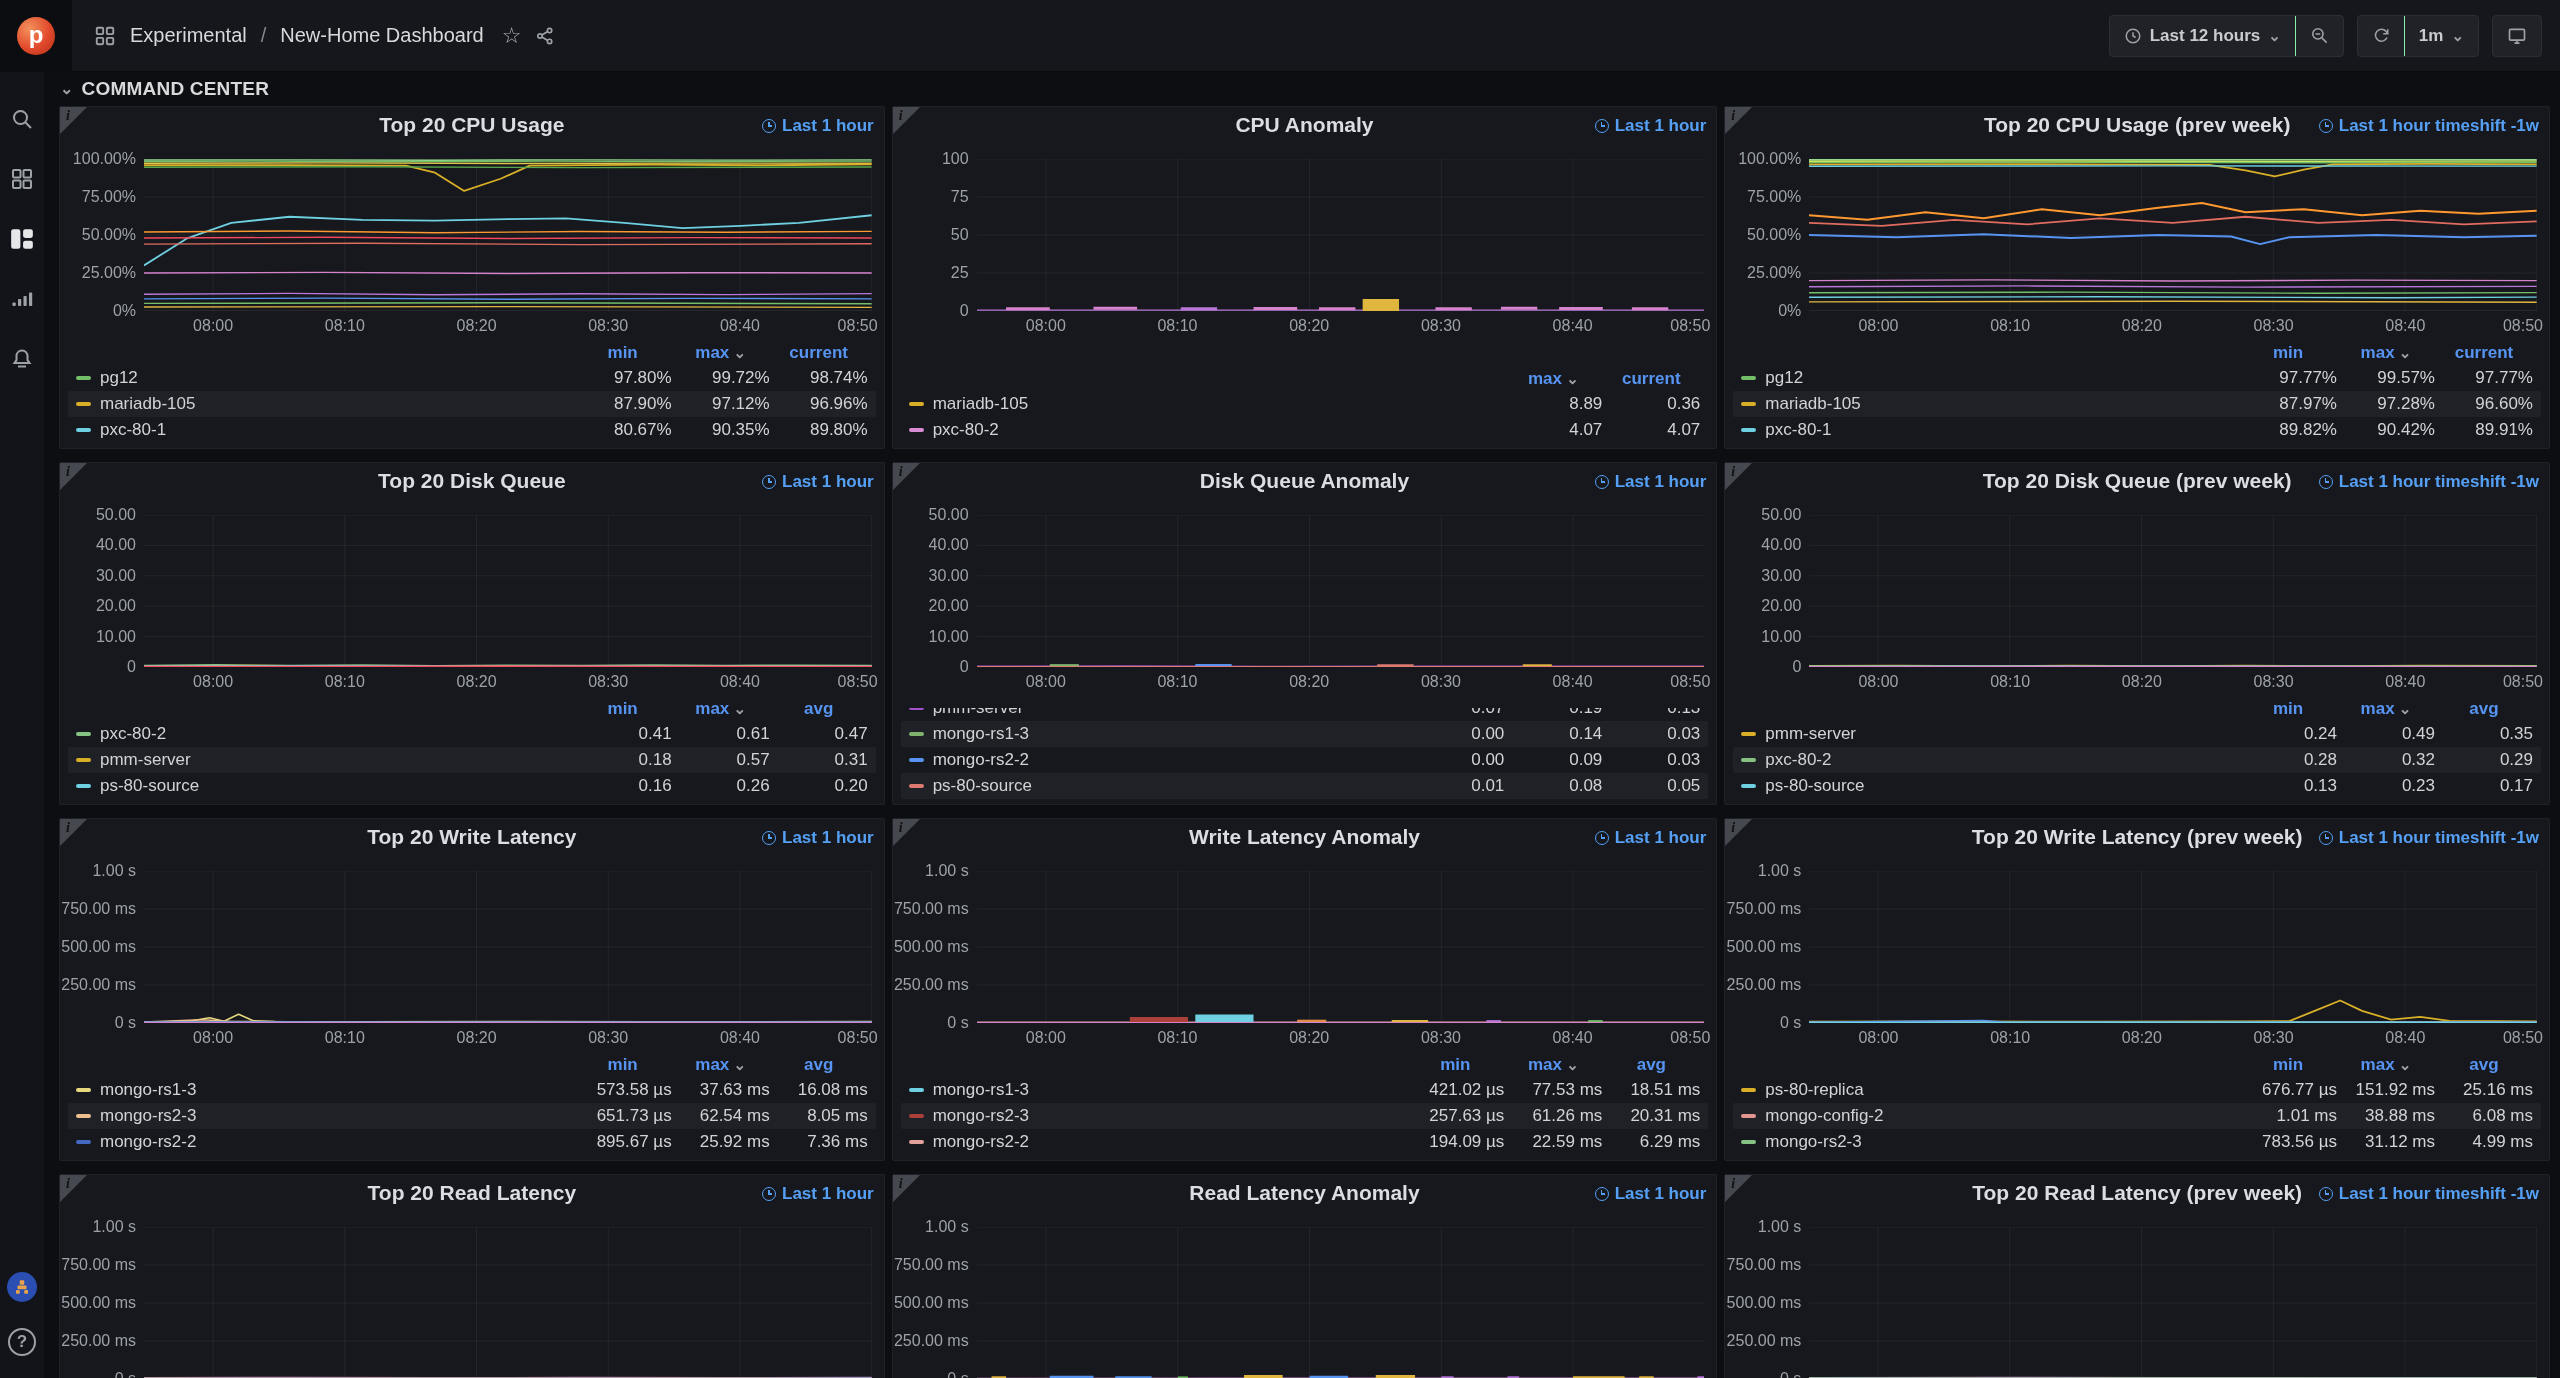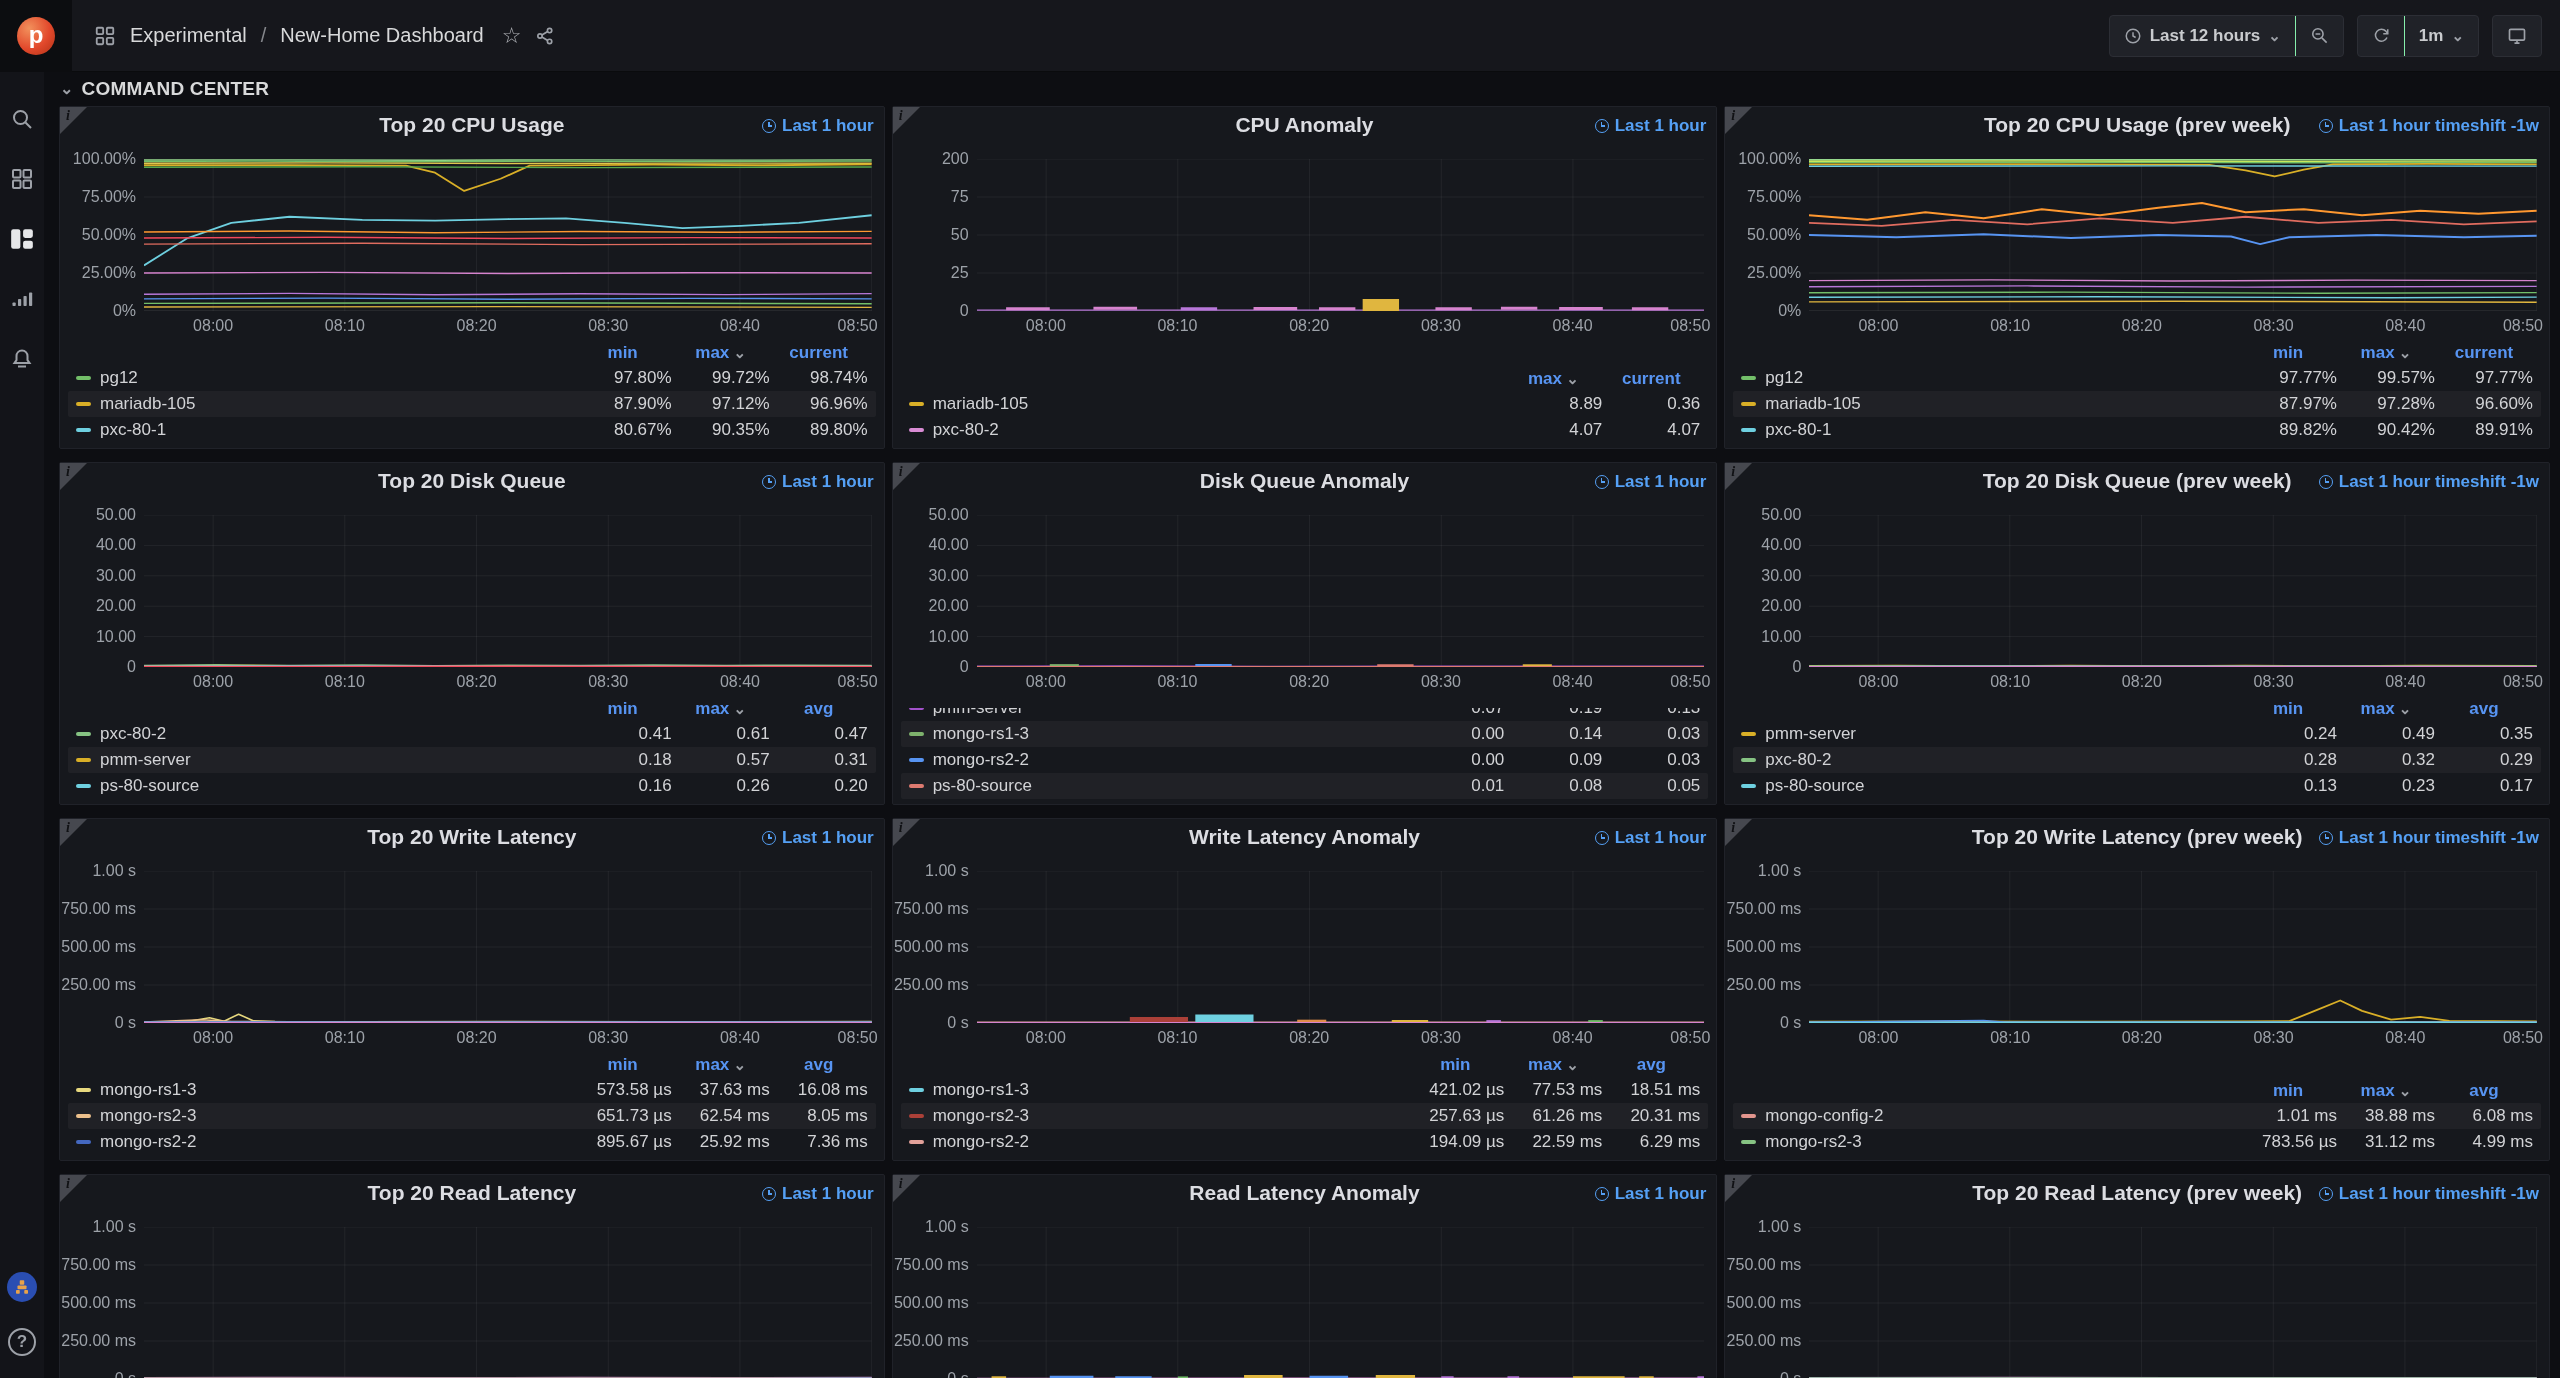--- a/index.html
+++ b/index.html
@@ -320,21 +320,21 @@
         </div>
         <div class="phead">
           <h2 class="ptitle">CPU Anomaly</h2>
           <div class="ptime">
             <span class="clockc"></span>
             <span>Last 1 hour</span>
           </div>
         </div>
         <div class="chartwrap">
           <div class="yaxis">
-            <span class="ylab" style="top: 0%;">200</span>
+            <span class="ylab" style="top: 0%;">100</span>
             <span class="ylab" style="top: 25%;">75</span>
             <span class="ylab" style="top: 50%;">50</span>
             <span class="ylab" style="top: 75%;">25</span>
             <span class="ylab" style="top: 100%;">0</span>
           </div>
           <div class="plot">
             <svg viewBox="0 0 100 100" preserveAspectRatio="none">
               <line x1="0" y1="0" x2="100" y2="0" stroke="rgba(255,255,255,0.06)" stroke-width="1" vector-effect="non-scaling-stroke"></line>
               <line x1="0" y1="25" x2="100" y2="25" stroke="rgba(255,255,255,0.06)" stroke-width="1" vector-effect="non-scaling-stroke"></line>
               <line x1="0" y1="50" x2="100" y2="50" stroke="rgba(255,255,255,0.06)" stroke-width="1" vector-effect="non-scaling-stroke"></line>
@@ -964,20 +964,29 @@
             </div>
           </div>
         </div>
         <div class="legend">
           <div class="lrow lhead">
             <span class="lname"></span>
             <span class="lcol">min</span>
             <span class="lcol">max<span class="chev"> ⌄</span></span>
             <span class="lcol">avg</span>
           </div>
+          <div class="lrow">
+            <span class="lname">
+              <span class="swatch" style="background: rgb(217, 175, 39);"></span>
+              <span>ps-80-replica</span>
+            </span>
+            <span class="lval">676.77 µs</span>
+            <span class="lval">151.92 ms</span>
+            <span class="lval">25.16 ms</span>
+          </div>
           <div class="lrow alt">
             <span class="lname">
               <span class="swatch" style="background: rgb(226, 149, 142);"></span>
               <span>mongo-config-2</span>
             </span>
             <span class="lval">1.01 ms</span>
             <span class="lval">38.88 ms</span>
             <span class="lval">6.08 ms</span>
           </div>
           <div class="lrow">

